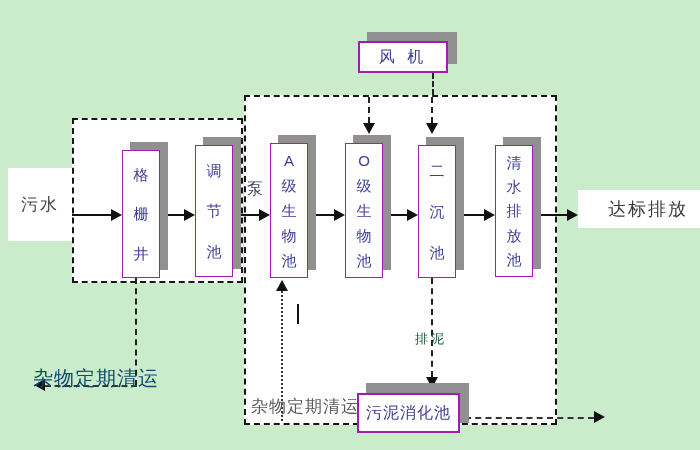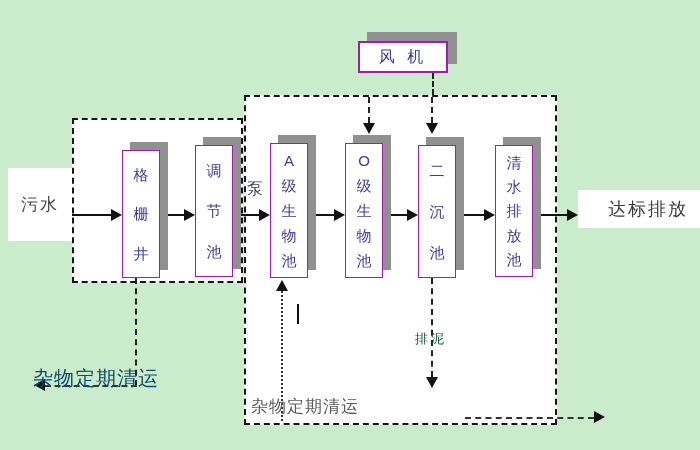--- a/index.html
+++ b/index.html
@@ -131,19 +131,22 @@
         <span>排</span>
         <span>放</span>
         <span>池</span>
       </div>
   </div>
 
   <div class="tank hbox" style="left:358px;top:41px;width:90px;height:32px;border-width:2px;box-shadow:9px -9px 0 #909090;font-size:16px;letter-spacing:4px;color:#3d3d99;">
     <span>风 机</span>
   </div>
 
+  <div class="tank hbox" style="left:357px;top:393px;width:103px;height:40px;border-width:2px;box-shadow:9px -10px 0 #909090;font-size:16px;letter-spacing:1px;color:#3d3d99;">
+    <span>污泥消化池</span>
+  </div>
 
   <div class="label" style="left:247px;top:180px;font-size:16px;color:#3f3f5f;">泵</div>
   <div class="label" style="left:415px;top:332px;font-size:13px;color:#14532d;letter-spacing:3px;">排泥</div>
   <div class="label" style="left:251px;top:397px;font-size:17px;color:#5a5a5a;letter-spacing:1px;">杂物定期清运</div>
   <div class="label" style="left:33px;top:367px;font-size:20px;color:#0c4a6e;letter-spacing:1px;">杂物定期清运</div>
 
 </div>
 
 </body></html>

